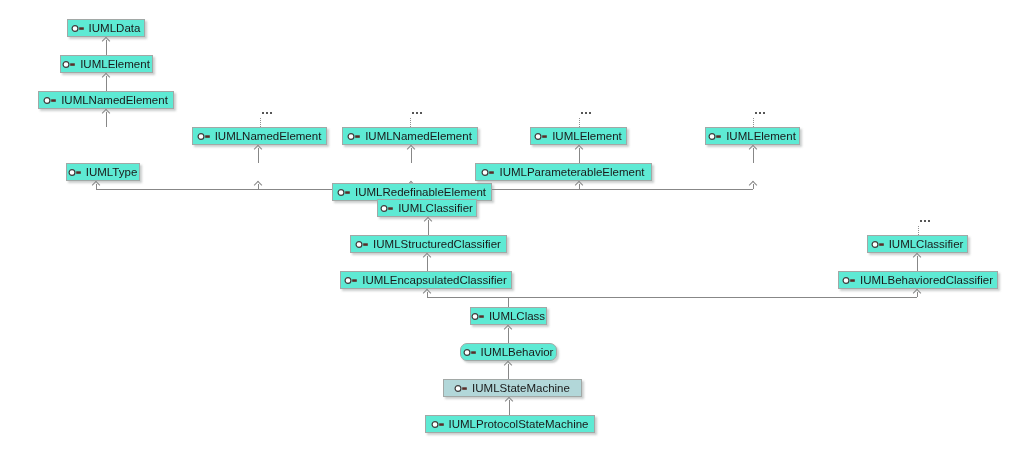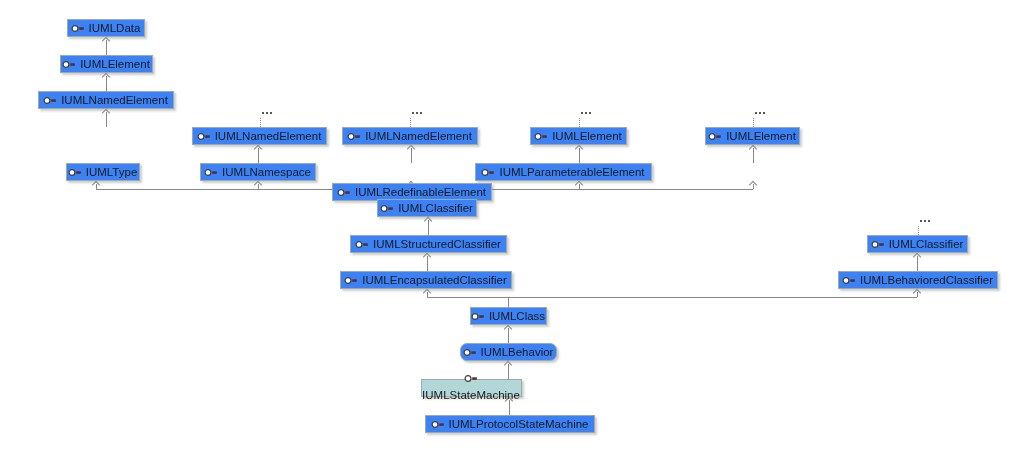--- a/index.html
+++ b/index.html
@@ -12,21 +12,21 @@
   }
   .node{
     position:absolute;
     height:18px;
     box-sizing:border-box;
     display:flex;
     align-items:center;
     justify-content:center;
     gap:4px;
     padding:0 4px 0 3px;
-    background:#3b82f6;
+    background:#5eead4;
     border:1px solid #a2a8a6;
     box-shadow:2px 2px 2px rgba(140,148,146,0.45);
     white-space:nowrap;
     cursor:default;
   }
   .node.highlighted{
     background:#b2d7d9;
   }
   .node .label{
     font-size:11.5px;
@@ -214,29 +214,20 @@
     </div>
     <div class="node" style="left: 66px; top: 163px; width: 74px;">
       <span class="ificon">
         <svg width="14" height="9" viewBox="0 0 14 9">
           <circle cx="4" cy="4.5" r="2.9" fill="#ffffff" stroke="#3d3d3d" stroke-width="1.2"></circle>
           <rect x="8.2" y="3.3" width="4.6" height="2.5" fill="#5a2d28"></rect>
         </svg>
       </span>
       <span class="label">IUMLType</span>
     </div>
-    <div class="node" style="left: 200px; top: 163px; width: 116px;">
-      <span class="ificon">
-        <svg width="14" height="9" viewBox="0 0 14 9">
-          <circle cx="4" cy="4.5" r="2.9" fill="#ffffff" stroke="#3d3d3d" stroke-width="1.2"></circle>
-          <rect x="8.2" y="3.3" width="4.6" height="2.5" fill="#5a2d28"></rect>
-        </svg>
-      </span>
-      <span class="label">IUMLNamespace</span>
-    </div>
     <div class="node" style="left: 332px; top: 163px; width: 160px; margin-top: 20px;">
       <span class="ificon">
         <svg width="14" height="9" viewBox="0 0 14 9">
           <circle cx="4" cy="4.5" r="2.9" fill="#ffffff" stroke="#3d3d3d" stroke-width="1.2"></circle>
           <rect x="8.2" y="3.3" width="4.6" height="2.5" fill="#5a2d28"></rect>
         </svg>
       </span>
       <span class="label">IUMLRedefinableElement</span>
     </div>
     <div class="node" style="left: 475px; top: 163px; width: 177px;">
@@ -304,21 +295,21 @@
     </div>
     <div class="node" style="left: 460px; top: 343px; width: 97px; border-radius: 7px;">
       <span class="ificon">
         <svg width="14" height="9" viewBox="0 0 14 9">
           <circle cx="4" cy="4.5" r="2.9" fill="#ffffff" stroke="#3d3d3d" stroke-width="1.2"></circle>
           <rect x="8.2" y="3.3" width="4.6" height="2.5" fill="#5a2d28"></rect>
         </svg>
       </span>
       <span class="label">IUMLBehavior</span>
     </div>
-    <div class="node highlighted" style="left: 421px; top: 379px; width: 101px; flex-direction: column;">
+    <div class="node highlighted" style="left: 443px; top: 379px; width: 139px;">
       <span class="ificon">
         <svg width="14" height="9" viewBox="0 0 14 9">
           <circle cx="4" cy="4.5" r="2.9" fill="#ffffff" stroke="#3d3d3d" stroke-width="1.2"></circle>
           <rect x="8.2" y="3.3" width="4.6" height="2.5" fill="#5a2d28"></rect>
         </svg>
       </span>
       <span class="label">IUMLStateMachine</span>
     </div>
     <div class="node" style="left: 425px; top: 415px; width: 170px;">
       <span class="ificon">

